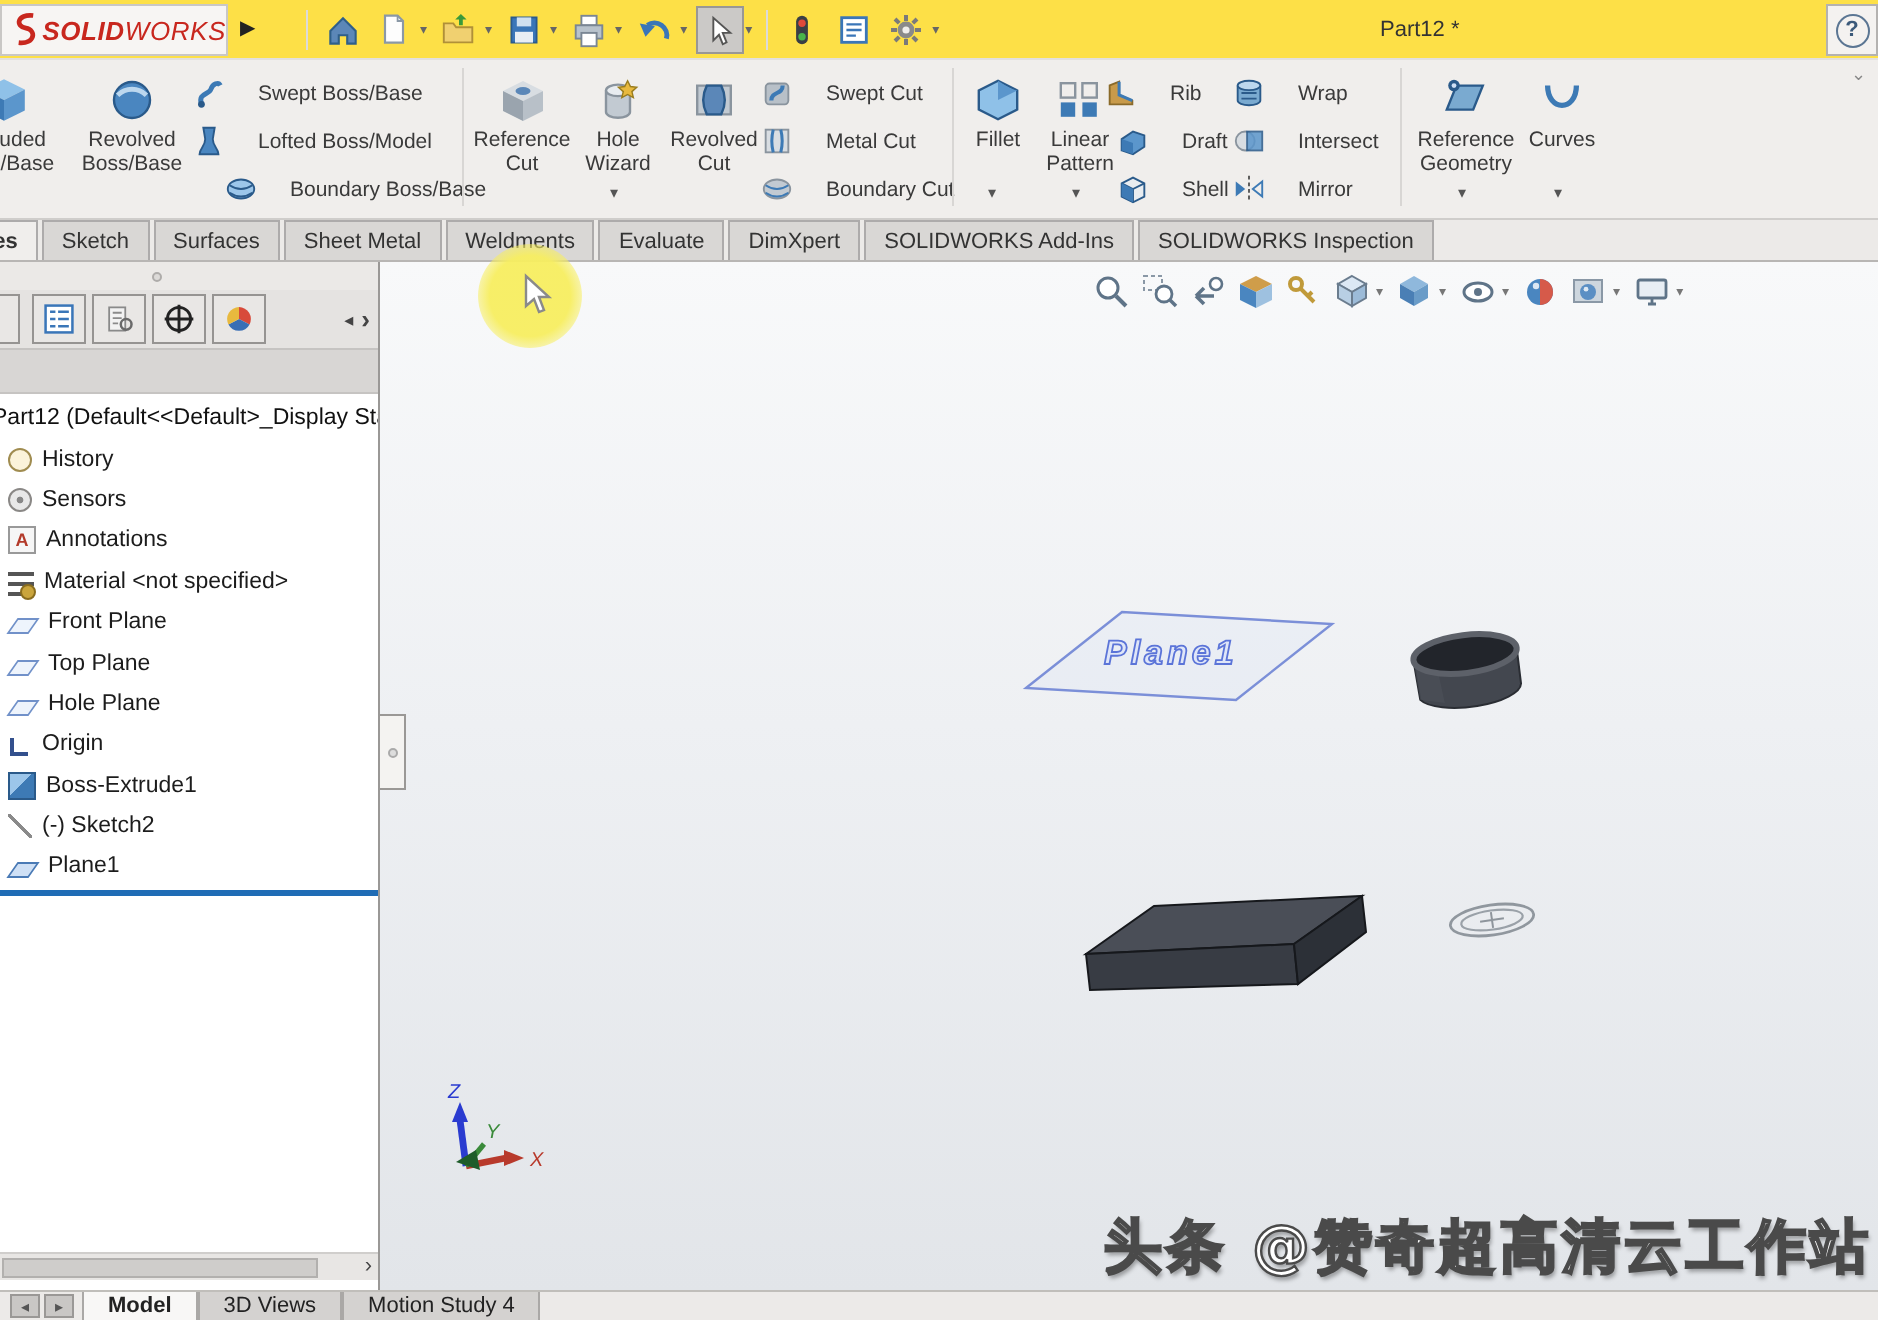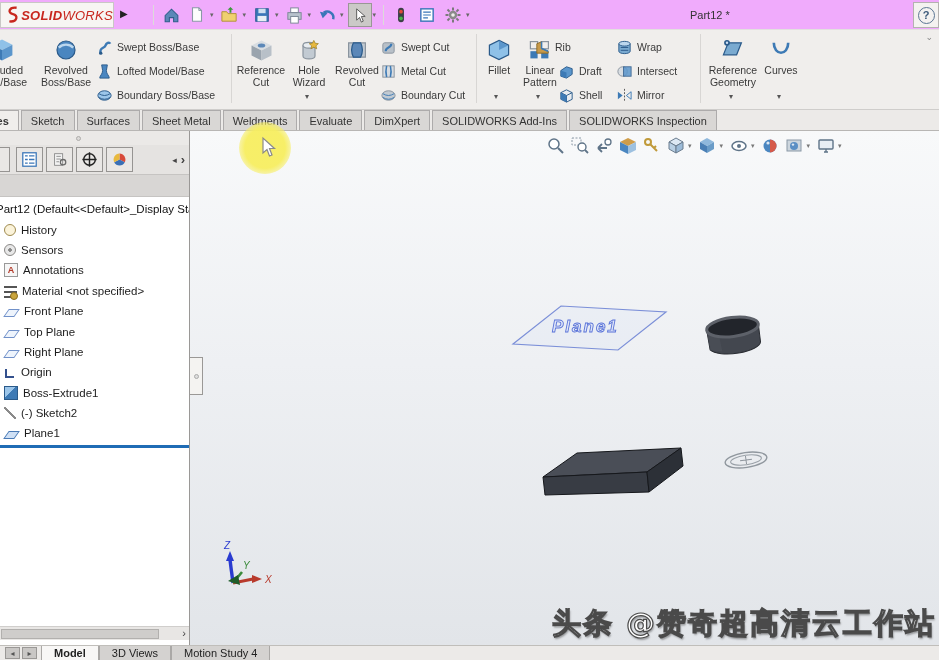--- a/index.html
+++ b/index.html
@@ -1,41 +1,41 @@
 <!DOCTYPE html>
 <html><head>
 <meta charset="utf-8">
 <style>
   *{margin:0;padding:0;box-sizing:border-box}
   html,body{background:#777}
   .app{position:relative;width:939px;height:660px;overflow:hidden;background:#f0eeec;
        font-family:"Liberation Sans",sans-serif;color:#333;font-size:11px}
 
   
-  .titlebar{position:absolute;left:0;top:0;width:939px;height:30px;background:#f0abfc;border-bottom:1px solid #e2e0de;display:flex;align-items:center}
+  .titlebar{position:absolute;left:0;top:0;width:939px;height:30px;background:#fde047;border-bottom:1px solid #e2e0de;display:flex;align-items:center}
   .logobox{position:absolute;left:0;top:2px;width:114px;height:26px;background:#f7f5f3;border:1px solid #c9c7c5;display:flex;align-items:center;padding-left:2px;overflow:hidden}
   .logobold{color:#c8271e;font-weight:bold;font-style:italic;font-size:13px;letter-spacing:.3px}
   .logolight{color:#c8271e;font-style:italic;font-size:13px;letter-spacing:.3px}
   .flyout{position:absolute;left:120px;top:8px;font-size:10px;color:#222}
   .qat{position:absolute;left:150px;top:2px;height:26px;display:flex;align-items:center;gap:2px}
   .qbtn{width:24px;height:24px;display:flex;align-items:center;justify-content:center}
   .qdd{font-size:7px;color:#666;margin:0 2px 0 -1px}
   .qsep{width:1px;height:20px;background:#dddbd9;margin:0 3px}
   .qbtn.pressed{background:#cbc9c7;border:1px solid #999795}
   .doctitle{position:absolute;left:690px;top:9px;font-size:11px;color:#333}
   .helpbtn{position:absolute;right:0;top:2px;width:26px;height:26px;border:1px solid #b4b2b0;background:#f4f2f0;display:flex;align-items:center;justify-content:center}
   .helpcirc{width:17px;height:17px;border:1.5px solid #5b7693;border-radius:50%;color:#3c5a7a;font-size:11px;font-weight:bold;display:flex;align-items:center;justify-content:center}
 
   
   .ribbon{position:absolute;left:0;top:30px;width:939px;height:80px;background:#f0eeec;border-bottom:1px solid #cfcdcb}
   .rsep{position:absolute;top:4px;bottom:6px;width:1px;background:#d8d6d4}
   .rbi{position:absolute;top:5px;height:72px;display:flex;flex-direction:column;align-items:center;justify-content:flex-start}
   .ric{height:30px;display:flex;align-items:center;justify-content:center}
   .rlb{font-size:10.5px;line-height:1.12;color:#3a3a3a;text-align:center}
-  .rbs{position:absolute;display:flex;align-items:center;gap:4px;height:20px;white-space:nowrap}
+  .rbs{position:absolute;display:flex;align-items:center;gap:16px;height:20px;white-space:nowrap}
   .rbs .rlb{text-align:left}
   .rdd{position:absolute;font-size:8px;color:#555}
   .instant{position:absolute;left:793px;top:1px;width:58px;height:77px;background:#c2c0bd;border:1px solid #8f8d8b;display:flex;flex-direction:column;align-items:center;justify-content:center;gap:3px}
   .ribcollapse{position:absolute;right:6px;top:2px;font-size:9px;color:#888}
 
   
   .cmdtabs{position:absolute;left:0;top:110px;width:939px;height:21px;background:#eceae8;border-bottom:1px solid #b8b6b4;display:flex;align-items:flex-end}
   .ctab{height:20px;padding:4px 9px 0;font-size:11px;color:#333;background:#d9d7d5;border:1px solid #adabab;border-bottom:none;margin-right:2px;white-space:nowrap}
   .ctab.active{background:#f0eeec;font-weight:bold}
   .ctab.clip{margin-left:-46px;padding-left:8px}
@@ -212,23 +212,23 @@
       <span><svg width="17" height="17" viewBox="0 0 18 18">
             <path d="M5 15 C3 9 9 10 10 7 C11 4 14 3 15 5" stroke="#3d7ab5" stroke-width="2.6" fill="none"></path>
             <circle cx="5" cy="15" r="1.8" fill="#2a5a8a"></circle>
           </svg></span>
       <span class="rlb">Swept Boss/Base</span>
     </div>
     <div class="rbs" style="left:96px;top:32px">
       <span><svg width="17" height="17" viewBox="0 0 18 18">
             <path d="M6 2 H12 L11 8 C11 12 14 13 14 16 H4 C4 13 7 12 7 8 Z" fill="#4a86c0" stroke="#2a5a8a"></path>
           </svg></span>
-      <span class="rlb">Lofted Model/Base</span>
-    </div>
-    <div class="rbs" style="left:96px;top:56px">
+      <span class="rlb">Lofted Boss/Model</span>
+    </div>
+    <div class="rbs" style="left:112px;top:56px">
       <span><svg width="17" height="17" viewBox="0 0 18 18">
             <ellipse cx="9" cy="9" rx="7" ry="5" fill="#9cc6ea" stroke="#2a5a8a"></ellipse>
             <path d="M3 7 Q9 11 15 7 M3 11 Q9 15 15 11" stroke="#2a5a8a" fill="none"></path>
           </svg></span>
       <span class="rlb">Boundary Boss/Base</span>
     </div>
     <div class="rsep" style="left:231px"></div>
 
     <div class="rbi" style="left:233px;width:56px">
       <span class="ric">
@@ -299,21 +299,21 @@
           <svg width="24" height="24" viewBox="0 0 20 20">
             <rect x="2" y="3" width="6" height="6" fill="none" stroke="#8a949e"></rect>
             <rect x="11" y="3" width="6" height="6" fill="none" stroke="#8a949e"></rect>
             <rect x="2" y="11" width="6" height="6" fill="#3d7ab5"></rect>
             <rect x="11" y="11" width="6" height="6" fill="#3d7ab5"></rect>
           </svg>
         </span>
       <span class="rlb">Linear Pattern</span>
     </div>
     <span class="rdd" style="left:536px;top:62px">▾</span>
-    <div class="rbs" style="left:534px;top:8px">
+    <div class="rbs" style="left:552px;top:8px">
       <span><svg width="17" height="17" viewBox="0 0 18 18">
             <path d="M3 15 L3 5 L8 3 L8 10 L15 13 L15 15 Z" fill="#c89a4a" stroke="#8a6a2a"></path>
             <path d="M8 3 L8 10 L15 13" fill="none" stroke="#3d7ab5" stroke-width="1.6"></path>
           </svg></span>
       <span class="rlb">Rib</span>
     </div>
     <div class="rbs" style="left:558px;top:32px">
       <span><svg width="17" height="17" viewBox="0 0 18 18">
             <polygon points="3,14 9,16 15,12 15,6 9,4 3,8" fill="#5b96cc" stroke="#2a5a8a"></polygon>
             <polygon points="3,8 9,10 9,16 3,14" fill="#3d7ab5"></polygon>
@@ -570,21 +570,21 @@
       <div class="trow">
           <span class="ti ti-plane"></span>
           <span class="tlb">Front Plane</span>
         </div>
       <div class="trow">
           <span class="ti ti-plane"></span>
           <span class="tlb">Top Plane</span>
         </div>
       <div class="trow">
           <span class="ti ti-plane"></span>
-          <span class="tlb">Right Plane</span>
+          <span class="tlb">Hole Plane</span>
         </div>
       <div class="trow">
           <span class="ti ti-origin"></span>
           <span class="tlb">Origin</span>
         </div>
       <div class="trow">
           <span class="ti cube-sm"></span>
           <span class="tlb">Boss-Extrude1</span>
         </div>
       <div class="trow">

